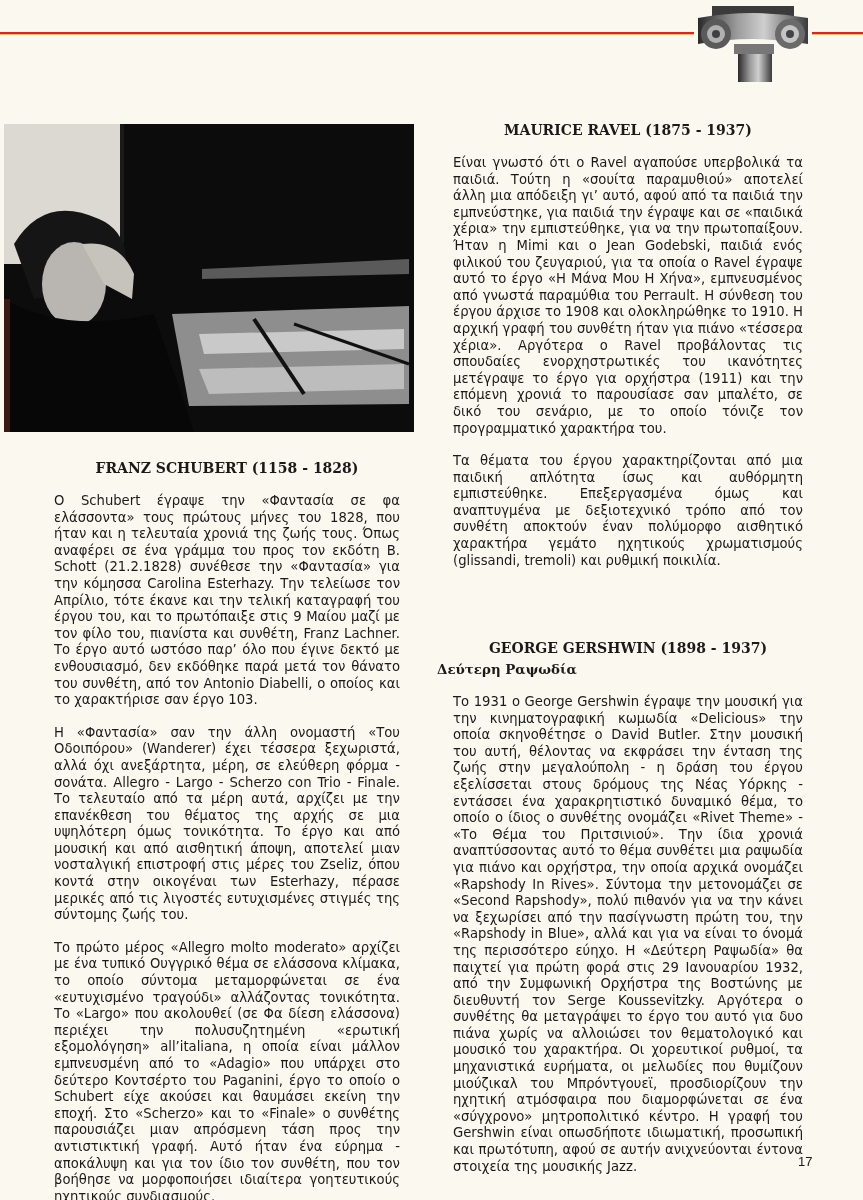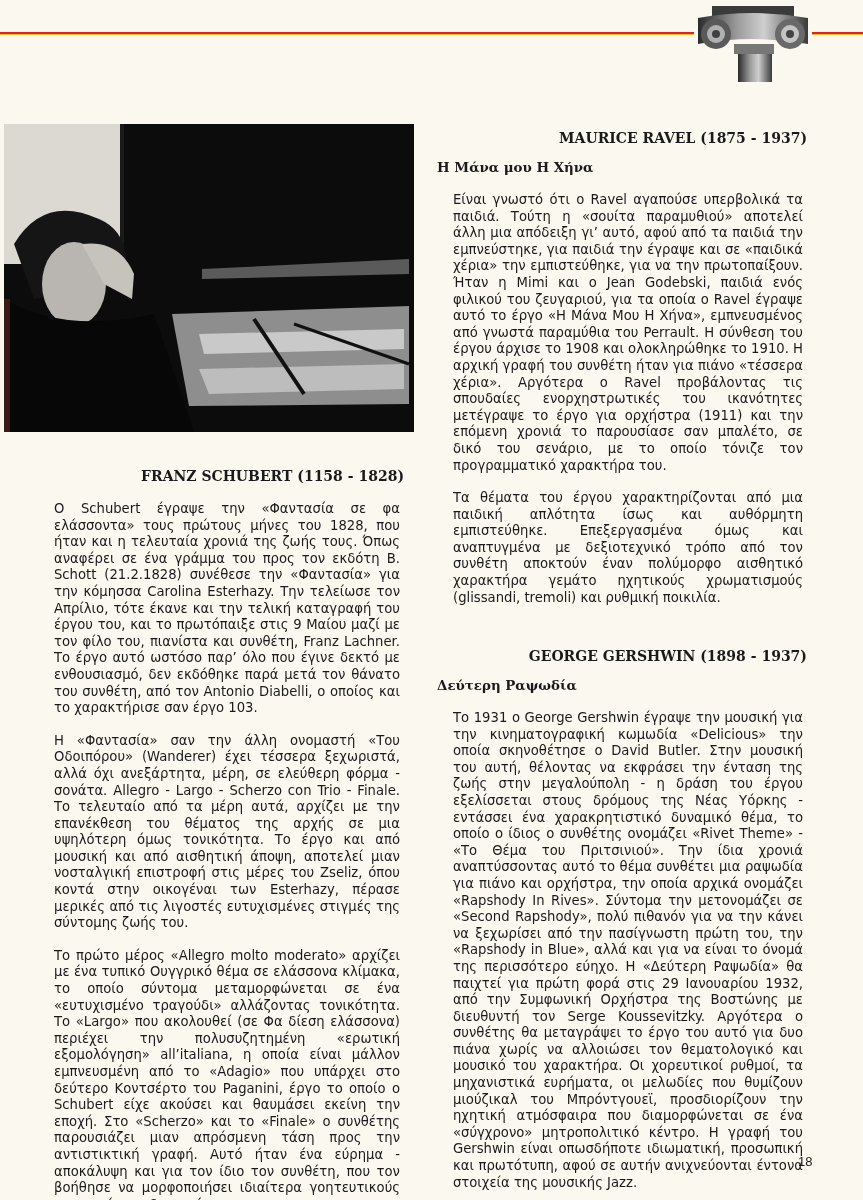--- a/index.html
+++ b/index.html
@@ -21,21 +21,21 @@
   .photo {
     position: absolute; left: 4px; top: 124px; width: 410px; height: 308px;
     background: #0b0b0b; overflow: hidden;
   }
   .col { position: absolute; font-size: 13.2px; line-height: 16.6px; text-align: justify; }
   .col.left { left: 38px; top: 456px; width: 378px; }
   .col.right1 { left: 437px; top: 118px; width: 382px; }
   .col.right2 { left: 437px; top: 636px; width: 382px; }
   .heading {
     font-family: "DejaVu Serif", serif; font-weight: bold; font-size: 14px;
-    line-height: 17px; margin: 12px; text-align: right;
+    line-height: 17px; margin: 4px; text-align: center;
   }
   .subheading {
     font-family: "DejaVu Serif", serif; font-weight: bold; font-size: 13.4px;
     line-height: 17px; margin: 0 0 15px 0; text-align: left;
   }
   .para { margin: 16px; }
   .page-number {
     position: absolute; left: 798px; top: 1154px; font-size: 13px;
     font-family: "Liberation Sans", sans-serif;
   }
@@ -83,31 +83,30 @@
     <path d="M10 120 Q40 70 95 95 Q130 110 120 160 L30 175 Z" fill="#151515"></path>
     <ellipse cx="70" cy="160" rx="32" ry="42" fill="#b9b6b1"></ellipse>
     <path d="M78 120 Q115 115 130 150 L128 175 L100 160 Z" fill="#c6c3bd"></path>
     <path d="M0 175 Q60 210 150 190 L190 308 L0 308 Z" fill="#070707"></path>
     <rect x="0" y="175" width="6" height="133" fill="#3a1a14"></rect>
   </svg>
 </div>
 
 <section class="col right1">
   <h2 class="heading">MAURICE RAVEL (1875 - 1937)</h2>
-  <h3 class="subheading">Η Μάνα μου Η Χήνα</h3>
   <p class="para">Είναι γνωστό ότι ο Ravel αγαπούσε υπερβολικά τα παιδιά. Τούτη η «σουίτα παραμυθιού» αποτελεί άλλη μια απόδειξη γι’ αυτό, αφού από τα παιδιά την εμπνεύστηκε, για παιδιά την έγραψε και σε «παιδικά χέρια» την εμπιστεύθηκε, για να την πρωτοπαίξουν. Ήταν η Mimi και ο Jean Godebski, παιδιά ενός φιλικού του ζευγαριού, για τα οποία ο Ravel έγραψε αυτό το έργο «Η Μάνα Μου Η Χήνα», εμπνευσμένος από γνωστά παραμύθια του Perrault. Η σύνθεση του έργου άρχισε το 1908 και ολοκληρώθηκε το 1910. Η αρχική γραφή του συνθέτη ήταν για πιάνο «τέσσερα χέρια». Αργότερα ο Ravel προβάλοντας τις σπουδαίες ενορχηστρωτικές του ικανότητες μετέγραψε το έργο για ορχήστρα (1911) και την επόμενη χρονιά το παρουσίασε σαν μπαλέτο, σε δικό του σενάριο, με το οποίο τόνιζε τον προγραμματικό χαρακτήρα του.</p>
   <p class="para">Τα θέματα του έργου χαρακτηρίζονται από μια παιδική απλότητα ίσως και αυθόρμητη εμπιστεύθηκε. Επεξεργασμένα όμως και αναπτυγμένα με δεξιοτεχνικό τρόπο από τον συνθέτη αποκτούν έναν πολύμορφο αισθητικό χαρακτήρα γεμάτο ηχητικούς χρωματισμούς (glissandi, tremoli) και ρυθμική ποικιλία.</p>
 </section>
 
 <section class="col left">
   <h2 class="heading">FRANZ SCHUBERT (1158 - 1828)</h2>
   <p class="para">Ο Schubert έγραψε την «Φαντασία σε φα ελάσσοντα» τους πρώτους μήνες του 1828, που ήταν και η τελευταία χρονιά της ζωής τους. Όπως αναφέρει σε ένα γράμμα του προς τον εκδότη B. Schott (21.2.1828) συνέθεσε την «Φαντασία» για την κόμησσα Carolina Esterhazy. Την τελείωσε τον Απρίλιο, τότε έκανε και την τελική καταγραφή του έργου του, και το πρωτόπαιξε στις 9 Μαίου μαζί με τον φίλο του, πιανίστα και συνθέτη, Franz Lachner. Το έργο αυτό ωστόσο παρ’ όλο που έγινε δεκτό με ενθουσιασμό, δεν εκδόθηκε παρά μετά τον θάνατο του συνθέτη, από τον Antonio Diabelli, ο οποίος και το χαρακτήρισε σαν έργο 103.</p>
   <p class="para">Η «Φαντασία» σαν την άλλη ονομαστή «Του Οδοιπόρου» (Wanderer) έχει τέσσερα ξεχωριστά, αλλά όχι ανεξάρτητα, μέρη, σε ελεύθερη φόρμα - σονάτα. Allegro - Largo - Scherzo con Trio - Finale. Το τελευταίο από τα μέρη αυτά, αρχίζει με την επανέκθεση του θέματος της αρχής σε μια υψηλότερη όμως τονικότητα. Το έργο και από μουσική και από αισθητική άποψη, αποτελεί μιαν νοσταλγική επιστροφή στις μέρες του Zseliz, όπου κοντά στην οικογέναι των Esterhazy, πέρασε μερικές από τις λιγοστές ευτυχισμένες στιγμές της σύντομης ζωής του.</p>
   <p class="para">Το πρώτο μέρος «Allegro molto moderato» αρχίζει με ένα τυπικό Ουγγρικό θέμα σε ελάσσονα κλίμακα, το οποίο σύντομα μεταμορφώνεται σε ένα «ευτυχισμένο τραγούδι» αλλάζοντας τονικότητα. Το «Largo» που ακολουθεί (σε Φα δίεση ελάσσονα) περιέχει την πολυσυζητημένη «ερωτική εξομολόγηση» all’italiana, η οποία είναι μάλλον εμπνευσμένη από το «Adagio» που υπάρχει στο δεύτερο Κοντσέρτο του Paganini, έργο το οποίο ο Schubert είχε ακούσει και θαυμάσει εκείνη την εποχή. Στο «Scherzo» και το «Finale» ο συνθέτης παρουσιάζει μιαν απρόσμενη τάση προς την αντιστικτική γραφή. Αυτό ήταν ένα εύρημα - αποκάλυψη και για τον ίδιο τον συνθέτη, που τον βοήθησε να μορφοποιήσει ιδιαίτερα γοητευτικούς ηχητικούς συνδιασμούς.</p>
 </section>
 
 <section class="col right2">
   <h2 class="heading">GEORGE GERSHWIN (1898 - 1937)</h2>
   <h3 class="subheading">Δεύτερη Ραψωδία</h3>
   <p class="para">Το 1931 ο George Gershwin έγραψε την μουσική για την κινηματογραφική κωμωδία «Delicious» την οποία σκηνοθέτησε ο David Butler. Στην μουσική του αυτή, θέλοντας να εκφράσει την ένταση της ζωής στην μεγαλούπολη - η δράση του έργου εξελίσσεται στους δρόμους της Νέας Υόρκης - εντάσσει ένα χαρακρητιστικό δυναμικό θέμα, το οποίο ο ίδιος ο συνθέτης ονομάζει «Rivet Theme» - «Το Θέμα του Πριτσινιού». Την ίδια χρονιά αναπτύσσοντας αυτό το θέμα συνθέτει μια ραψωδία για πιάνο και ορχήστρα, την οποία αρχικά ονομάζει «Rapshody In Rives». Σύντομα την μετονομάζει σε «Second Rapshody», πολύ πιθανόν για να την κάνει να ξεχωρίσει από την πασίγνωστη πρώτη του, την «Rapshody in Blue», αλλά και για να είναι το όνομά της περισσότερο εύηχο. Η «Δεύτερη Ραψωδία» θα παιχτεί για πρώτη φορά στις 29 Ιανουαρίου 1932, από την Συμφωνική Ορχήστρα της Βοστώνης με διευθυντή τον Serge Koussevitzky. Αργότερα ο συνθέτης θα μεταγράψει το έργο του αυτό για δυο πιάνα χωρίς να αλλοιώσει τον θεματολογικό και μουσικό του χαρακτήρα. Οι χορευτικοί ρυθμοί, τα μηχανιστικά ευρήματα, οι μελωδίες που θυμίζουν μιούζικαλ του Μπρόντγουεϊ, προσδιορίζουν την ηχητική ατμόσφαιρα που διαμορφώνεται σε ένα «σύγχρονο» μητροπολιτικό κέντρο. Η γραφή του Gershwin είναι οπωσδήποτε ιδιωματική, προσωπική και πρωτότυπη, αφού σε αυτήν ανιχνεύονται έντονα στοιχεία της μουσικής Jazz.</p>
 </section>
 
-<div class="page-number">18</div>
+<div class="page-number">17</div>
 
 </body></html>

